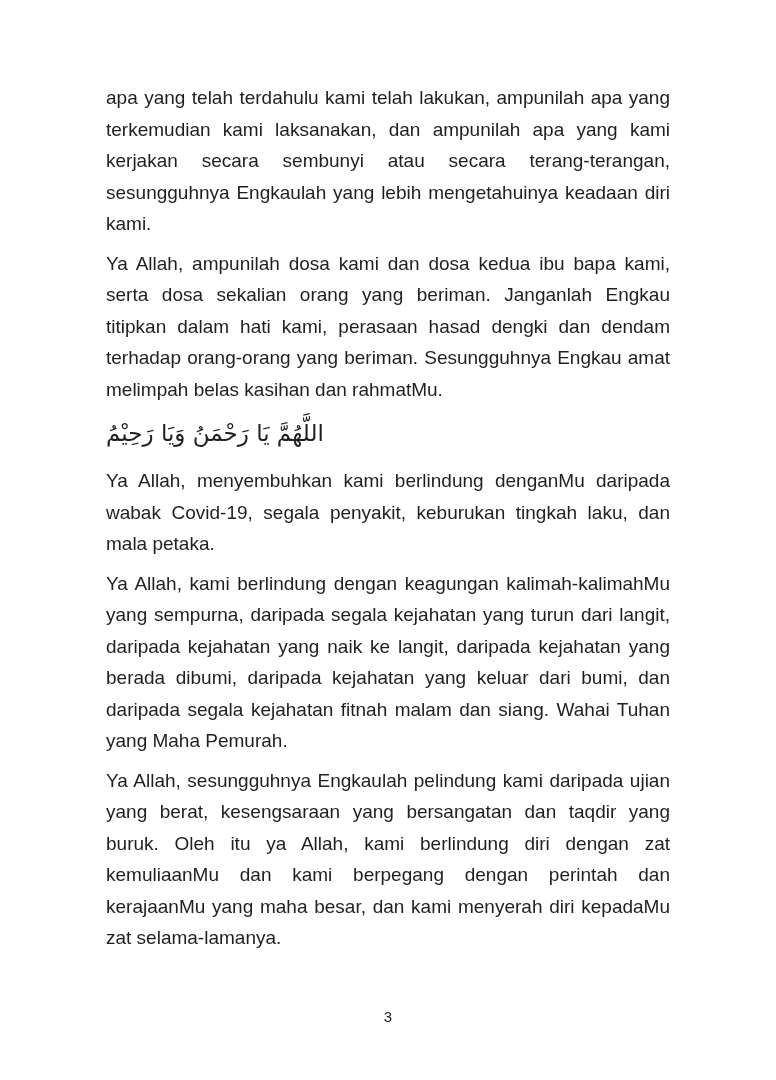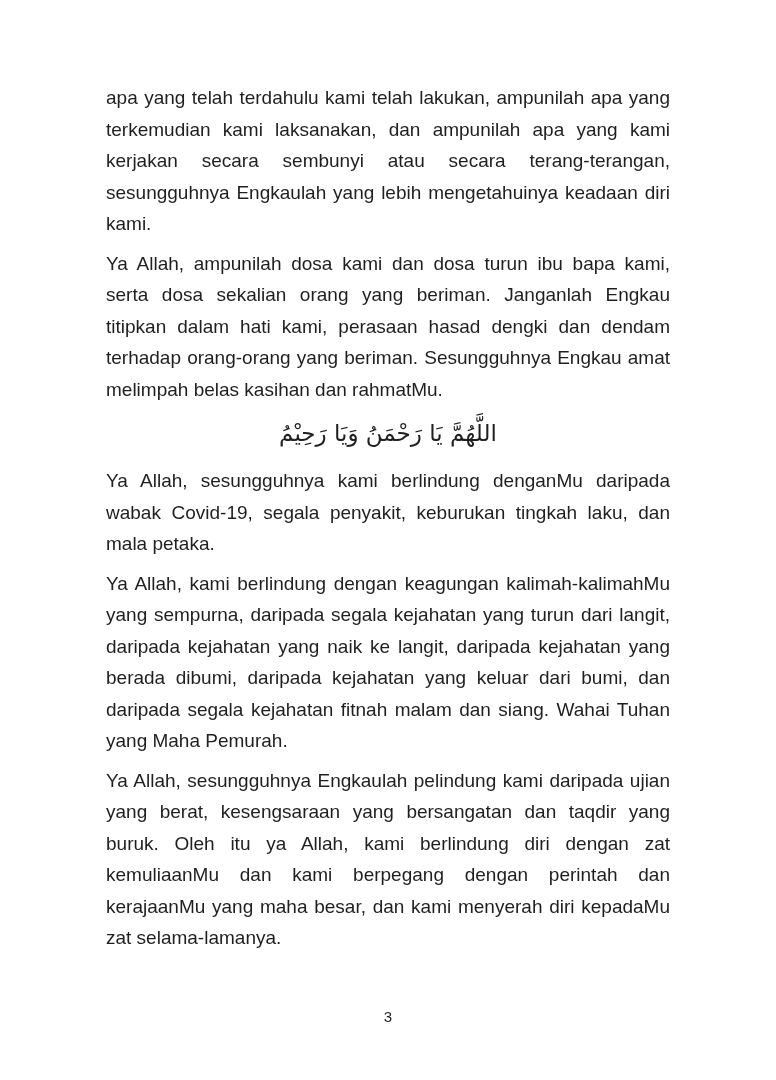--- a/index.html
+++ b/index.html
@@ -29,21 +29,21 @@
     margin: 0 0 8px 0;
     font-size: 19px;
     line-height: 31.5px;
     text-align: justify;
     color: #1f1f1f;
   }
   .arabic-line {
     margin: 8px 0 12px 0;
     font-size: 23px;
     line-height: 40px;
-    text-align: center;
+    text-align: left;
     direction: rtl;
     font-family: "DejaVu Sans", sans-serif;
     color: #1f1f1f;
   }
   .page-number {
     position: absolute;
     bottom: 54px;
     left: 0;
     right: 0;
     text-align: center;
@@ -52,25 +52,25 @@
     color: #1f1f1f;
   }
 </style>
 </head>
 <body>
 
 <div class="page">
   <main class="content">
     <p class="body-para">apa yang telah terdahulu kami telah lakukan, ampunilah apa yang terkemudian kami laksanakan, dan ampunilah apa yang kami kerjakan secara sembunyi atau secara terang-terangan, sesungguhnya Engkaulah yang lebih mengetahuinya keadaan diri kami.</p>
 
-    <p class="body-para">Ya Allah, ampunilah dosa kami dan dosa turun ibu bapa kami, serta dosa sekalian orang yang beriman. Janganlah Engkau titipkan dalam hati kami, perasaan hasad dengki dan dendam terhadap orang-orang yang beriman. Sesungguhnya Engkau amat melimpah belas kasihan dan rahmatMu.</p>
+    <p class="body-para">Ya Allah, ampunilah dosa kami dan dosa kedua ibu bapa kami, serta dosa sekalian orang yang beriman. Janganlah Engkau titipkan dalam hati kami, perasaan hasad dengki dan dendam terhadap orang-orang yang beriman. Sesungguhnya Engkau amat melimpah belas kasihan dan rahmatMu.</p>
 
     <p class="arabic-line" dir="rtl" lang="ar">اللَّهُمَّ يَا رَحْمَنُ وَيَا رَحِيْمُ</p>
 
-    <p class="body-para">Ya Allah, sesungguhnya kami berlindung denganMu daripada wabak Covid-19, segala penyakit, keburukan tingkah laku, dan mala petaka.</p>
+    <p class="body-para">Ya Allah, menyembuhkan kami berlindung denganMu daripada wabak Covid-19, segala penyakit, keburukan tingkah laku, dan mala petaka.</p>
 
     <p class="body-para">Ya Allah, kami berlindung dengan keagungan kalimah-kalimahMu yang sempurna, daripada segala kejahatan yang turun dari langit, daripada kejahatan yang naik ke langit, daripada kejahatan yang berada dibumi, daripada kejahatan yang keluar dari bumi, dan daripada segala kejahatan fitnah malam dan siang. Wahai Tuhan yang Maha Pemurah.</p>
 
 
 
     <p class="body-para">Ya Allah, sesungguhnya Engkaulah pelindung kami daripada ujian yang berat, kesengsaraan yang bersangatan dan taqdir yang buruk. Oleh itu ya Allah, kami berlindung diri dengan zat kemuliaanMu dan kami berpegang dengan perintah dan kerajaanMu yang maha besar, dan kami menyerah diri kepadaMu zat selama-lamanya.</p>
   </main>
 
   <div class="page-number">3</div>
 </div>

